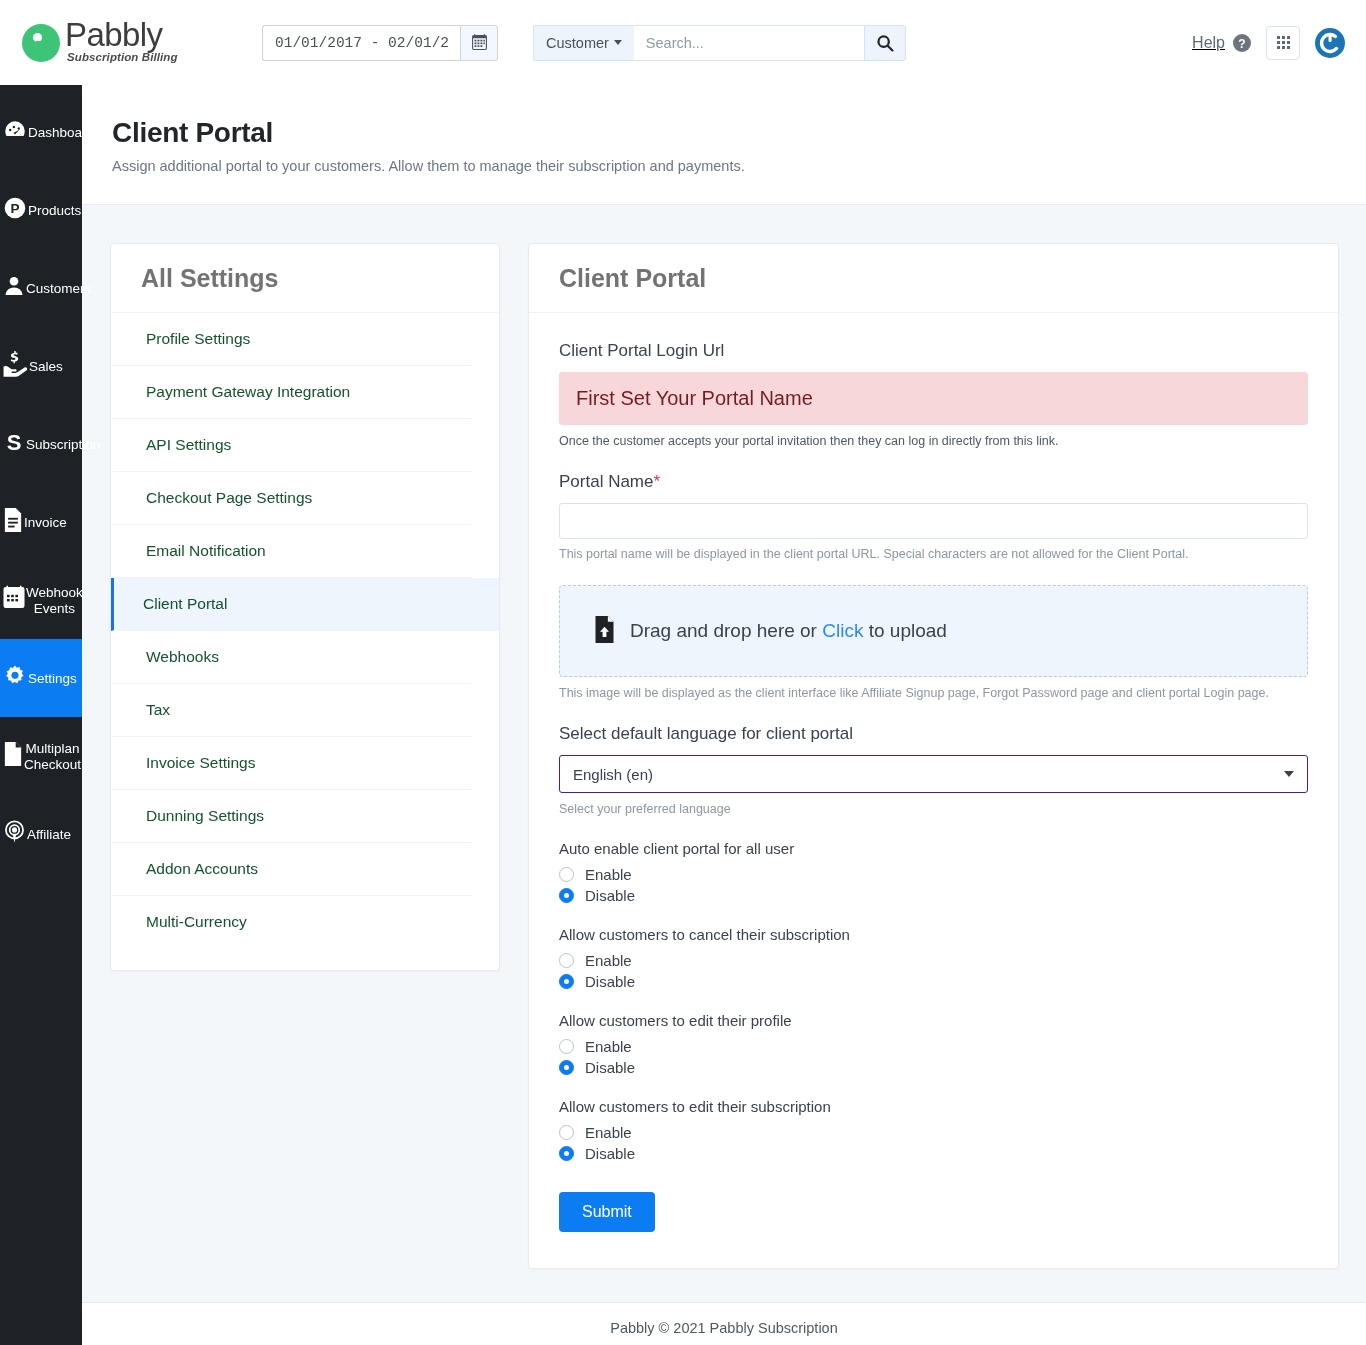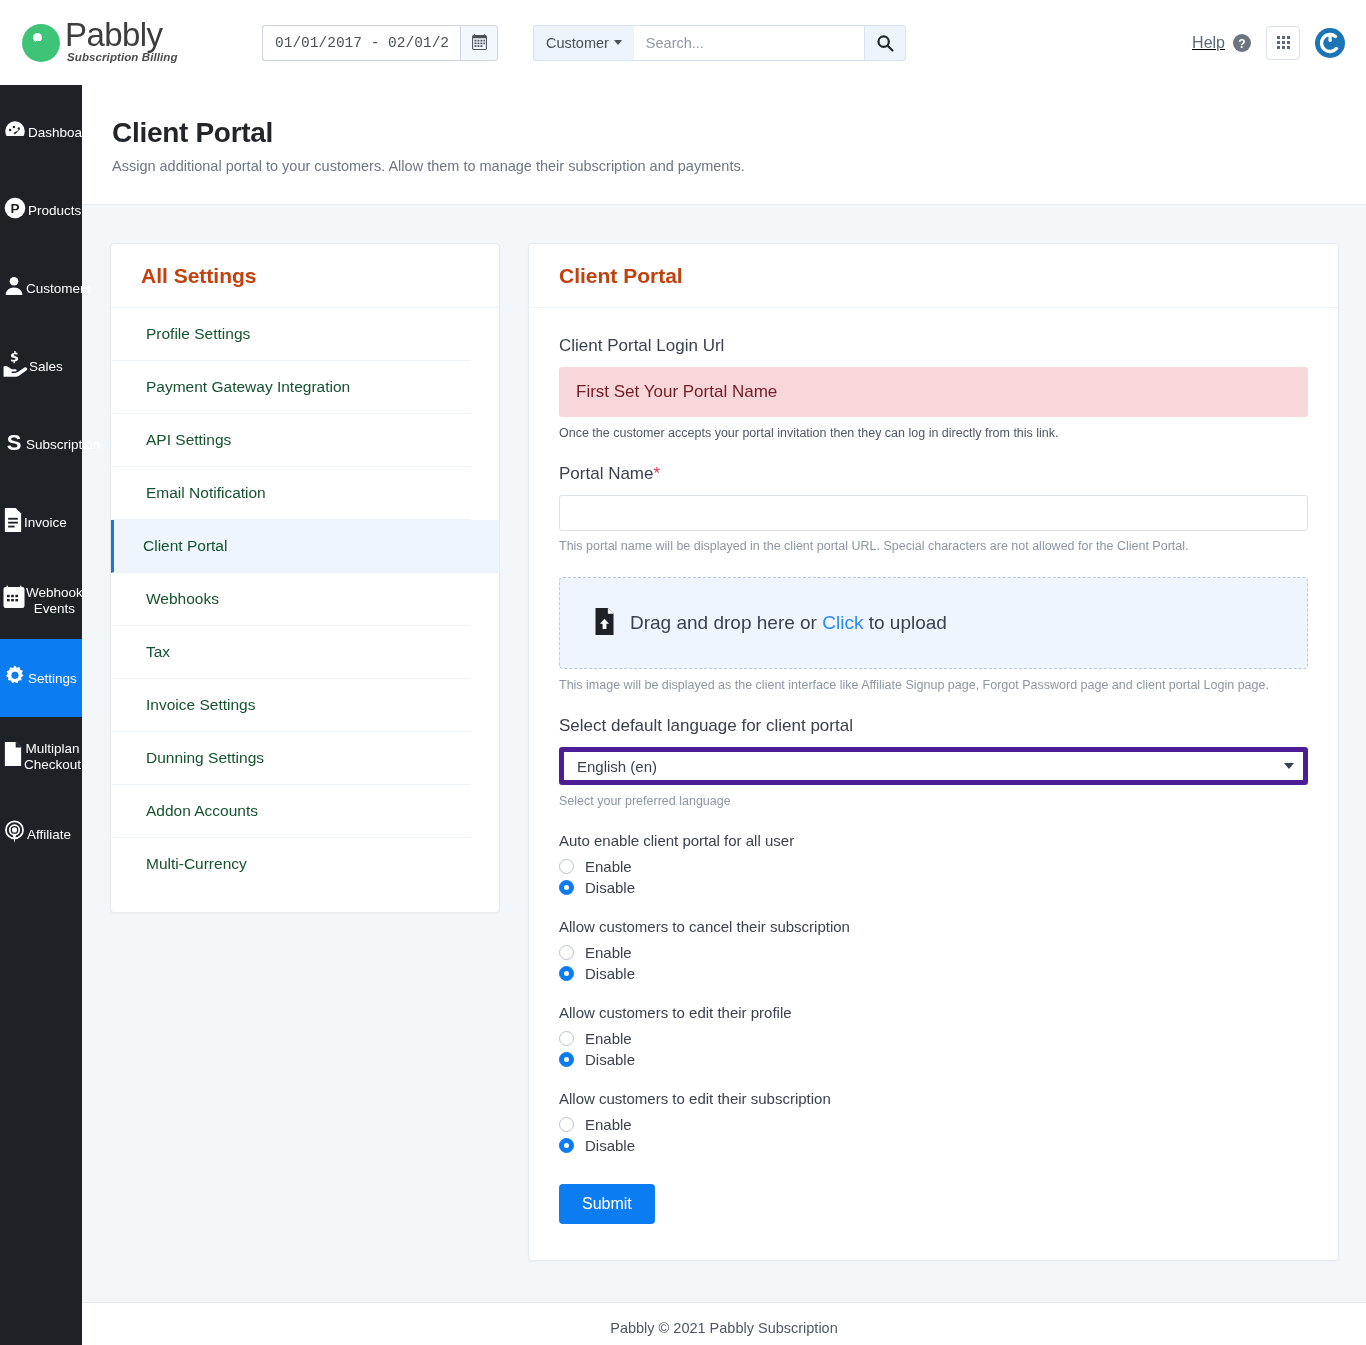--- a/index.html
+++ b/index.html
@@ -150,21 +150,21 @@
 
   .cols { display: flex; padding: 38px 27px 0 28px; gap: 28px; align-items: flex-start; }
 
   .card {
     background: #ffffff; border: 1px solid #e6ebf1; border-radius: 4px;
     box-shadow: 0 1px 2px rgba(20,35,60,0.04);
   }
   .card-head {
     padding: 20px 30px 19px; border-bottom: 1px solid #eef3f8;
   }
-  .card-title { font-size: 21px; font-weight: bold; color: #c2410c; }
+  .card-title { font-size: 25px; font-weight: bold; color: #737373; }
 
   .settings-card { width: 390px; flex: none; }
   .settings-list { padding: 0 0 22px 0; }
   .settings-item {
     padding: 17px 0 17px 32px; font-size: 15.5px; color: #14532d;
     border-bottom: 1px solid #eef3f8; cursor: pointer;
     margin: 0 28px; border-left: 3px solid transparent;
     margin-left: 0; padding-left: 32px; margin-right: 28px;
   }
   .settings-item:last-child { border-bottom: none; }
@@ -174,21 +174,21 @@
   }
 
   .portal-card { flex: 1; }
   .portal-body { padding: 28px 30px 36px; }
 
   .field-label { font-size: 17px; color: #3a4250; margin-bottom: 11px; }
   .req-star { color: #e03050; }
 
   .alert-pink {
     background: #f8d7da; border: 1px solid #f8d7da; border-radius: 3px;
-    color: #721c24; font-size: 17px; padding: 14px 16px; margin-bottom: 9px;
+    color: #721c24; font-size: 20px; padding: 14px 16px; margin-bottom: 9px;
   }
   .helper {
     font-size: 12.5px; color: #4e5864; margin-bottom: 24px;
   }
   .helper.grey { color: #8c97a3; }
 
   .text-input {
     width: 100%; height: 36px; border: 1px solid #dde3ea; border-radius: 3px;
     background: #fff; padding: 0 12px; font-size: 15px; color: #3a4250;
     font-family: "Liberation Sans", sans-serif; outline: none; margin-bottom: 8px;
@@ -197,21 +197,21 @@
   .dropzone {
     border: 1px dashed #b9ccdf; background: #eff5fd; border-radius: 4px;
     height: 92px; display: flex; align-items: center; padding-left: 33px;
     gap: 14px; margin-bottom: 9px; cursor: pointer;
   }
   .dz-text { font-size: 19px; color: #3a4250; }
   .dz-link { color: #2b8bf5; }
 
   .select-wrap { position: relative; margin-bottom: 9px; }
   .select-box {
-    width: 100%; height: 38px; border: 5px solid #4c1d95; border-radius: 3px;
+    width: 100%; height: 38px; border: 1px solid #4c1d95; border-radius: 3px;
     background: #fff; padding: 0 13px; font-size: 15px; color: #3a4250;
     display: flex; align-items: center; cursor: pointer;
   }
   .select-caret {
     position: absolute; right: 14px; top: 16px;
     width: 0; height: 0; border-left: 5px solid transparent;
     border-right: 5px solid transparent; border-top: 6px solid #3a4250;
   }
 
   .radio-group-label { font-size: 15px; color: #3a4250; margin: 22px 0 9px; }
@@ -443,20 +443,21 @@
   <div class="cols">
 
     <div class="card settings-card">
       <div class="card-head">
         <span class="card-title">All Settings</span>
       </div>
       <div class="settings-list">
         <div class="settings-item"><span>Profile Settings</span></div>
         <div class="settings-item"><span>Payment Gateway Integration</span></div>
         <div class="settings-item"><span>API Settings</span></div>
+        <div class="settings-item"><span>Checkout Page Settings</span></div>
         <div class="settings-item"><span>Email Notification</span></div>
         <div class="settings-item active"><span>Client Portal</span></div>
         <div class="settings-item"><span>Webhooks</span></div>
         <div class="settings-item"><span>Tax</span></div>
         <div class="settings-item"><span>Invoice Settings</span></div>
         <div class="settings-item"><span>Dunning Settings</span></div>
         <div class="settings-item"><span>Addon Accounts</span></div>
         <div class="settings-item"><span>Multi-Currency</span></div>
       </div>
     </div>

